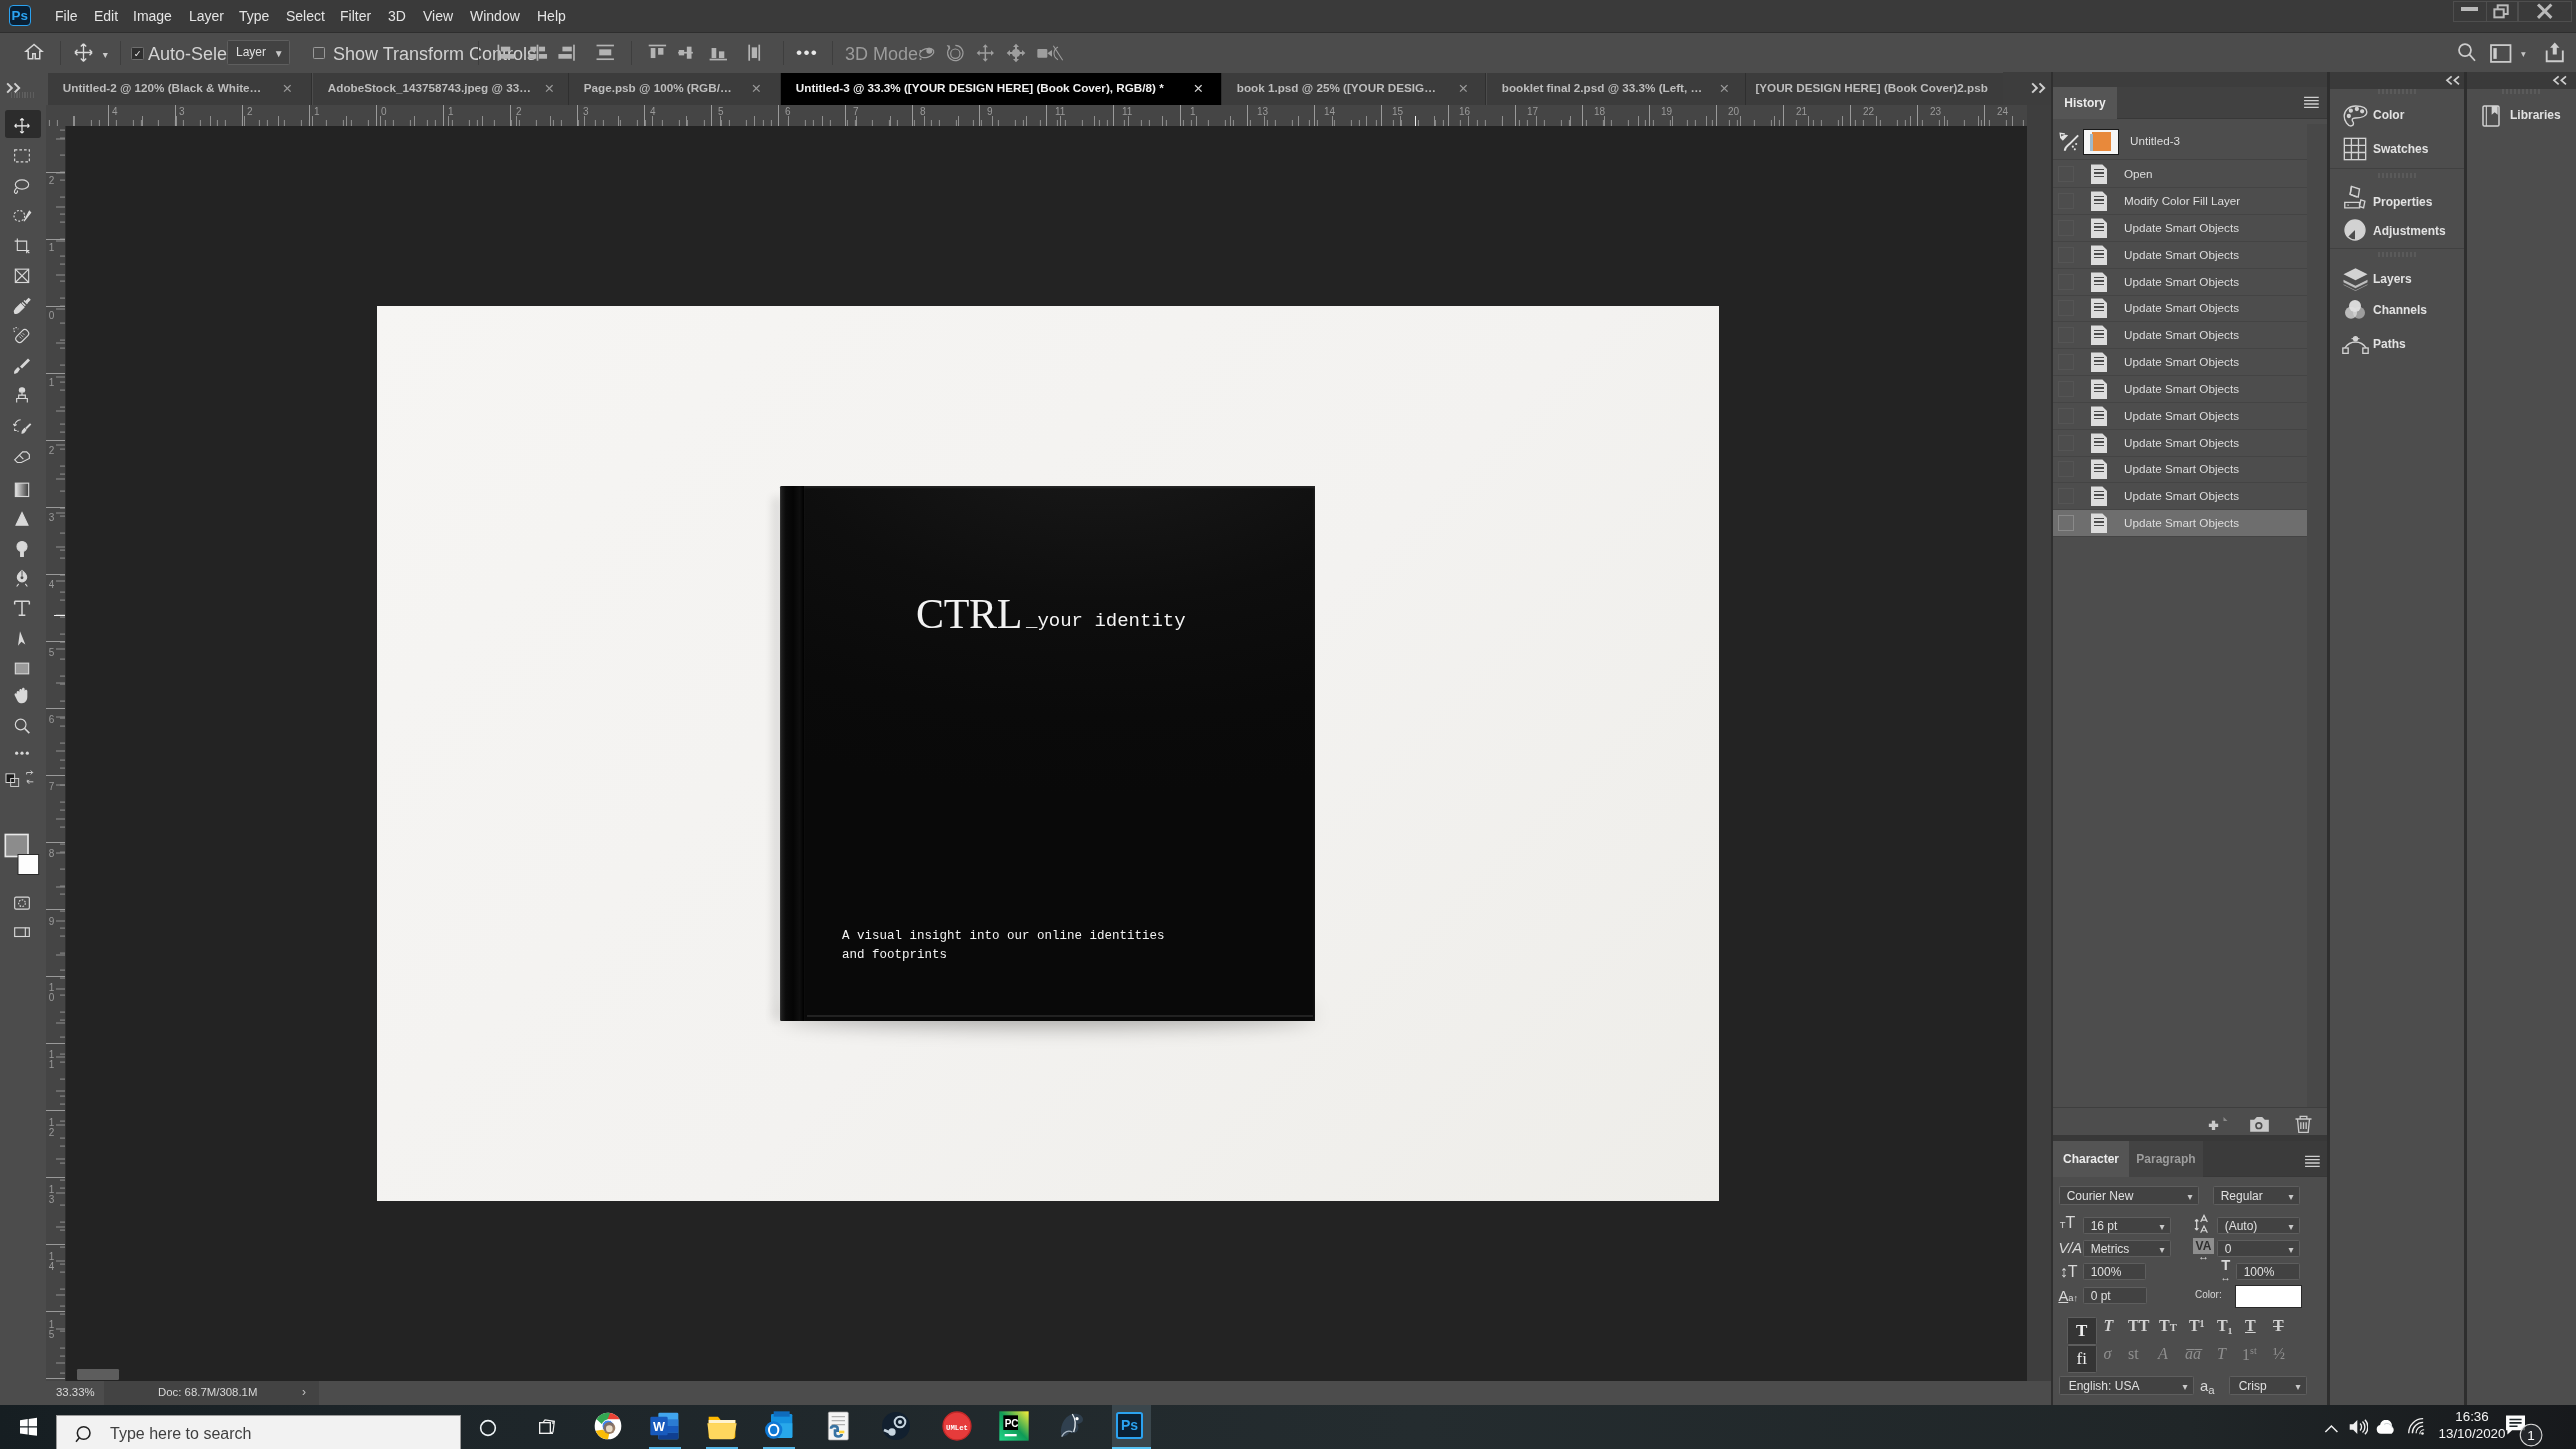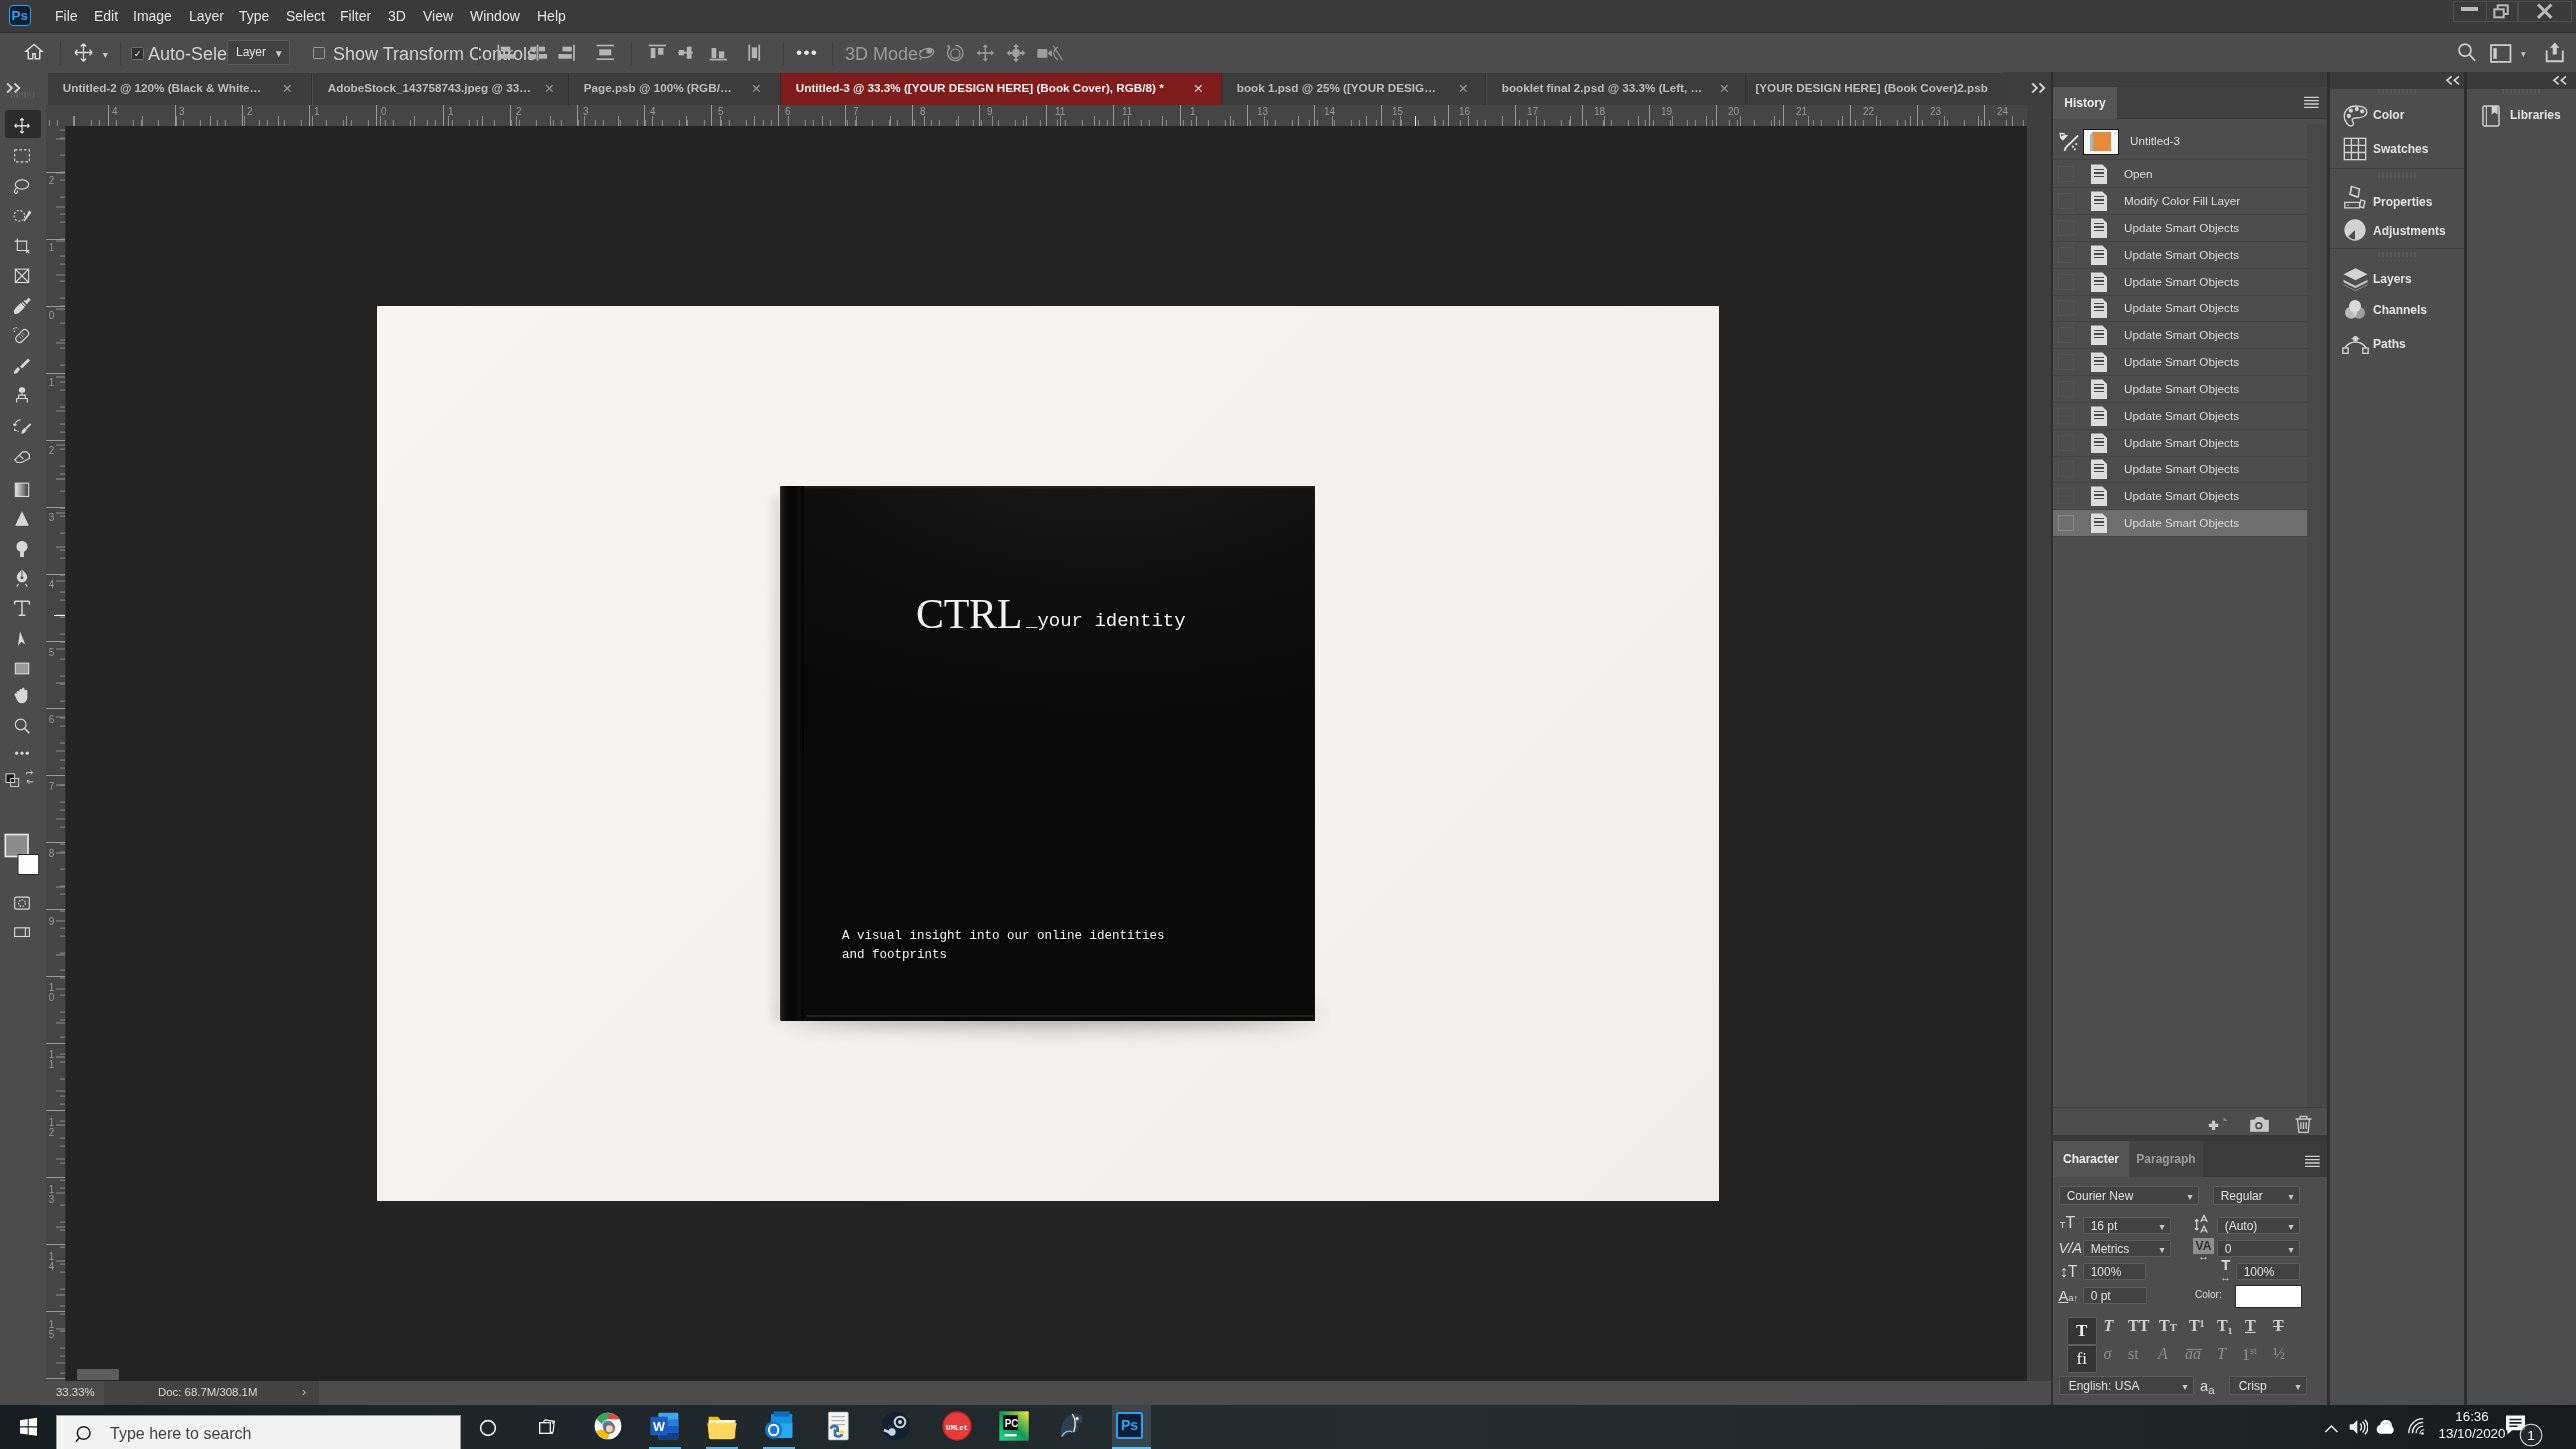--- a/index.html
+++ b/index.html
@@ -200,21 +200,21 @@
         <span class="x" style="left:234px;">✕</span>
       </div>
   <div class="tab" style="left:313px;width:256px;">
         <span class="t" style="width:215px;">AdobeStock_143758743.jpeg @ 33…</span>
         <span class="x" style="left:231px;">✕</span>
       </div>
   <div class="tab" style="left:569px;width:212px;">
         <span class="t" style="width:168px;">Page.psb @ 100% (RGB/…</span>
         <span class="x" style="left:182px;">✕</span>
       </div>
-  <div class="tab" style="left:781px;width:441px;background:#7f1d1d;">
+  <div class="tab" style="left:781px;width:441px;background:#000000;">
         <span class="t" style="width:389px;color:#f0f0f0;">Untitled-3 @ 33.3% ([YOUR DESIGN HERE] (Book Cover), RGB/8) *</span>
         <span class="x" style="left:412px;color:#d8d8d8;">✕</span>
       </div>
   <div class="tab" style="left:1222px;width:264px;">
         <span class="t" style="width:221px;">book 1.psd @ 25% ([YOUR DESIG…</span>
         <span class="x" style="left:236px;">✕</span>
       </div>
   <div class="tab" style="left:1487px;width:259px;">
         <span class="t" style="width:218px;">booklet final 2.psd @ 33.3% (Left, …</span>
         <span class="x" style="left:232px;">✕</span>

